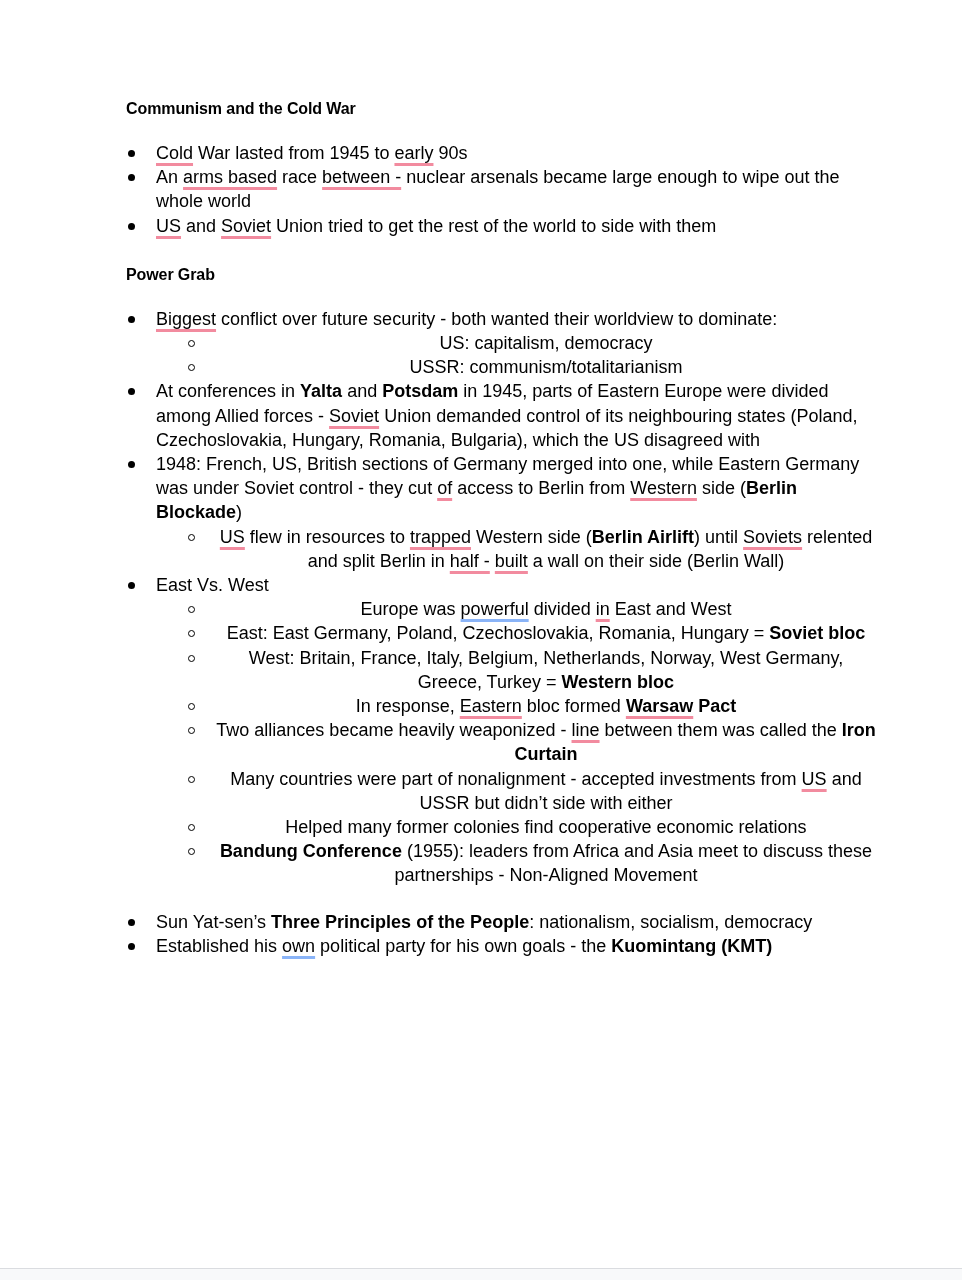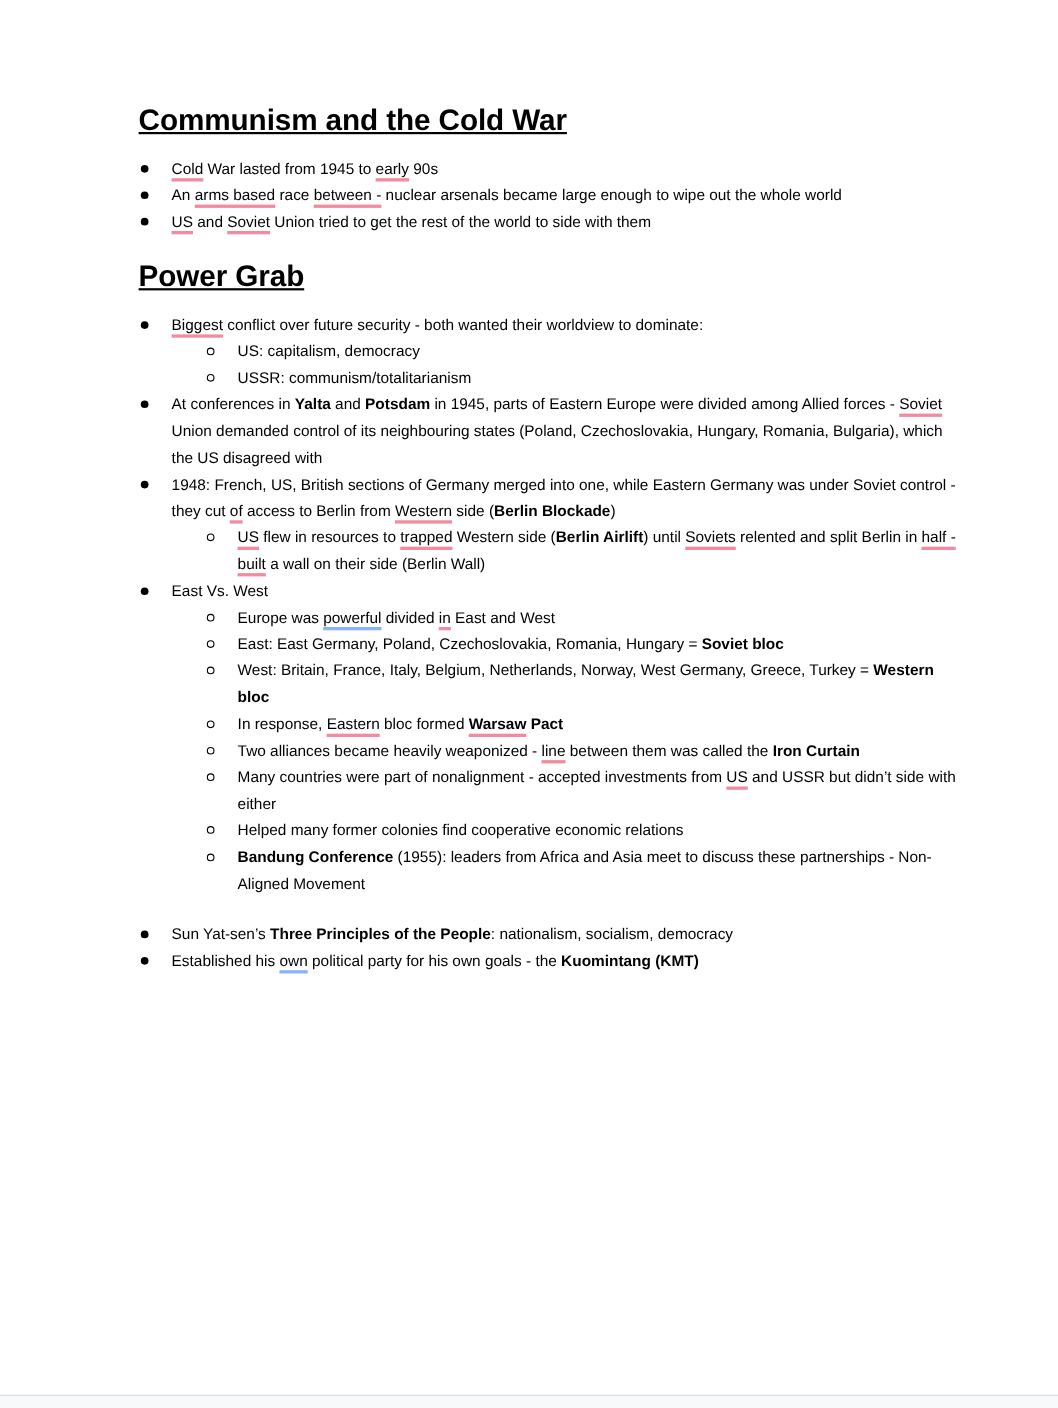--- a/index.html
+++ b/index.html
@@ -15,34 +15,33 @@
     background: #ffffff;
   }
   .bottom-bar {
     position: absolute; left: 0; top: 1268px; width: 962px; height: 12px;
     background: #f8f9fa; border-top: 1px solid #dadce0;
   }
   .content {
     position: absolute; left: 126px; top: 94px; width: 750px;
   }
   h2 {
-    font-size: 27px; font-weight: bold; margin: 0; line-height: 30px;
+    font-size: 16px; font-weight: bold; margin: 0; line-height: 30px;
     letter-spacing: -0.1px;
-    text-decoration: underline;
   }
   ul { list-style: none; margin: 0; padding: 0; }
   ul.l1 { margin-top: 17px; margin-bottom: 22px; }
-  li { position: relative; font-size: 14px; line-height: 24.2px; }
+  li { position: relative; font-size: 18px; line-height: 24.2px; }
   ul.l1 > li { padding-left: 30px; }
   ul.l1 > li::before {
     content: ""; position: absolute; left: 2px; top: 9px;
     width: 7px; height: 7px; border-radius: 50%; background: #000;
   }
   ul.l2 > li { padding-left: 60px; margin-left: 0; }
-  ul.l2 { margin-left: 0; }
+  ul.l2 { margin-left: 0; text-align: center; }
   ul.l2 > li::before {
     content: ""; position: absolute; left: 62px; top: 9px;
     width: 5px; height: 5px; border-radius: 50%; border: 1.2px solid #000; background: #fff;
   }
   ul.l2 > li { padding-left: 90px; margin-left: -30px; }
   .sp { text-decoration: underline; text-decoration-color: #f28b9f; text-decoration-thickness: 2.5px; text-underline-offset: 4px; }
   .gr { text-decoration: underline; text-decoration-color: #8ab4f8; text-decoration-thickness: 2.5px; text-underline-offset: 4px; }
   b { font-weight: bold; }
 </style>
 </head>

